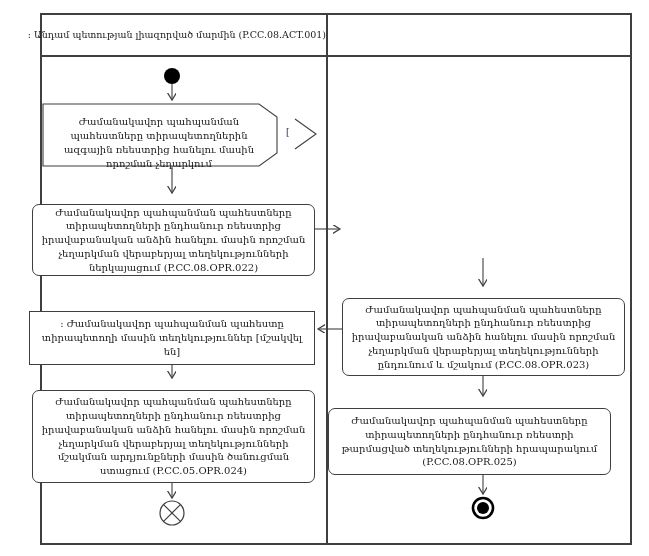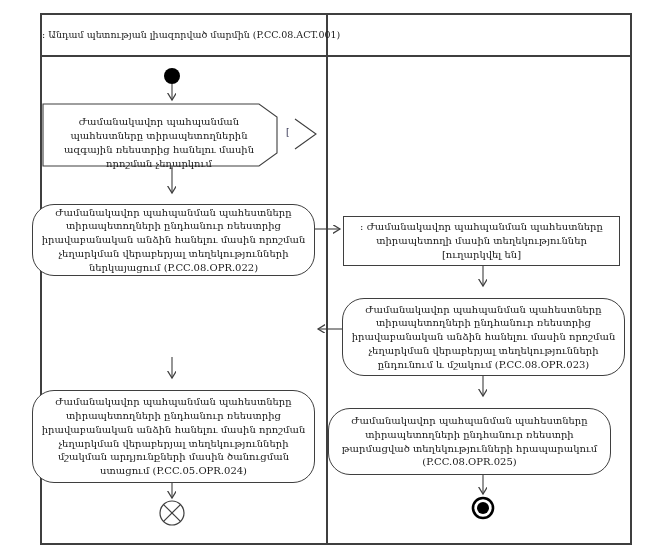--- a/index.html
+++ b/index.html
@@ -11,31 +11,31 @@
     position:absolute;left:40px;top:13px;width:592px;height:532px;
     border:2px solid #3f3f3f;box-sizing:border-box;
   }
   .lane-divider{
     position:absolute;left:326px;top:13px;width:2px;height:532px;background:#3f3f3f;
   }
   .header-sep{
     position:absolute;left:40px;top:55px;width:592px;height:2px;background:#3f3f3f;
   }
   .lane-title{
-    position:absolute;top:13px;height:42px;display:flex;align-items:center;justify-content:flex-start;
+    position:absolute;top:13px;height:42px;display:flex;align-items:center;justify-content:flex-end;
     font-size:9.5px;white-space:nowrap;
   }
   .lane-title.left{left:42px;width:284px;}
   .lane-title.right{left:328px;width:304px;}
   .node-text{
     position:absolute;display:flex;align-items:center;justify-content:center;
     text-align:center;font-size:10px;line-height:1.38;box-sizing:border-box;padding:3px 7px;margin-top:8px;
   }
   .action{
-    border:1px solid #3f3f3f;border-radius:22px;background:#ffffff;
+    border:1px solid #3f3f3f;border-radius:7px;background:#ffffff;
   }
   .objnode{
     border:1px solid #3f3f3f;background:#ffffff;
   }
   .bracket-label{
     position:absolute;left:286px;top:127px;font-size:9px;color:#2a2a4a;
   }
   svg.overlay{position:absolute;left:0;top:0;z-index:3;pointer-events:none;}
   .txt{z-index:4;}
 </style>
@@ -90,28 +90,28 @@
   <div class="bracket-label txt">[</div>
 
   <div class="node-text txt" style="left:45px;top:105px;width:228px;height:60px;">
     <span>Ժամանակավոր պահպանման պահեստները տիրապետողներին ազգային ռեեստրից հանելու մասին որոշման չեղարկում</span>
   </div>
 
   <div class="node-text action txt" style="left:32px;top:196px;width:283px;height:72px;">
     <span>Ժամանակավոր պահպանման պահեստները տիրապետողների ընդհանուր ռեեստրից իրավաբանական անձին հանելու մասին որոշման չեղարկման վերաբերյալ տեղեկությունների ներկայացում (P.CC.08.OPR.022)</span>
   </div>
 
-  <div class="node-text objnode txt" style="left:343px;top:208px;width:277px;height:50px;">
-    <span>: Ժամանակավոր պահպանման պահեստները տիրապետողի մասին տեղեկություններ [ուղարկվել են]</span>
-  </div>
 
   <div class="node-text action txt" style="left:342px;top:290px;width:283px;height:78px;">
     <span>Ժամանակավոր պահպանման պահեստները տիրապետողների ընդհանուր ռեեստրից իրավաբանական անձին հանելու մասին որոշման չեղարկման վերաբերյալ տեղեկությունների ընդունում և մշակում (P.CC.08.OPR.023)</span>
   </div>
 
+  <div class="node-text objnode txt" style="left:29px;top:303px;width:286px;height:54px;">
+    <span>: Ժամանակավոր պահպանման պահեստը տիրապետողի մասին տեղեկություններ [մշակվել են]</span>
+  </div>
 
   <div class="node-text action txt" style="left:32px;top:382px;width:283px;height:93px;">
     <span>Ժամանակավոր պահպանման պահեստները տիրապետողների ընդհանուր ռեեստրից իրավաբանական անձին հանելու մասին որոշման չեղարկման վերաբերյալ տեղեկությունների մշակման  արդյունքների մասին ծանուցման ստացում (P.CC.05.OPR.024)</span>
   </div>
 
   <div class="node-text action txt" style="left:328px;top:400px;width:283px;height:67px;">
     <span>Ժամանակավոր պահպանման պահեստները տիրապետողների ընդհանուր ռեեստրի թարմացված տեղեկությունների հրապարակում (P.CC.08.OPR.025)</span>
   </div>
 
 </div>

